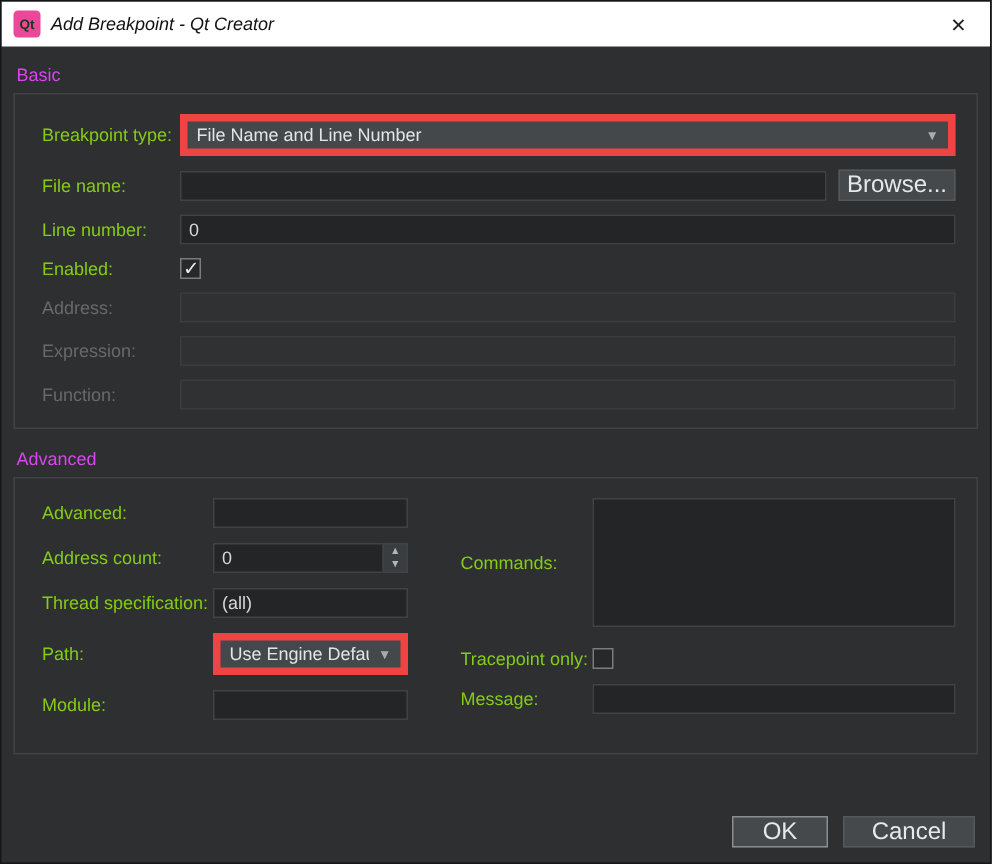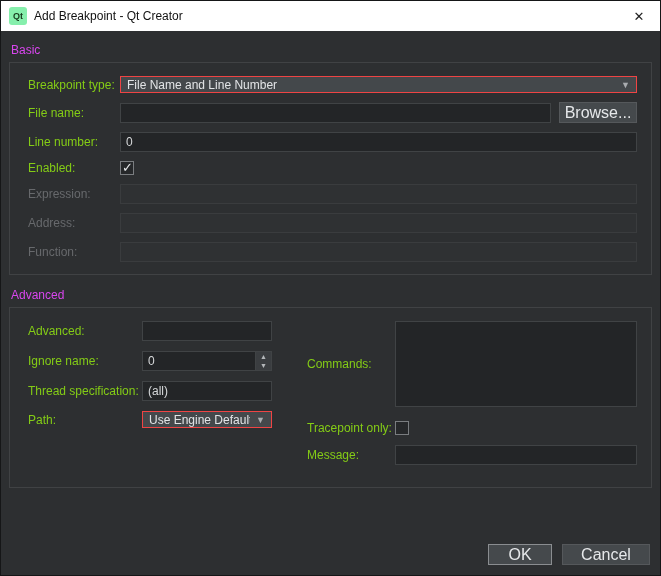--- a/index.html
+++ b/index.html
@@ -8,25 +8,25 @@
     width:661px;height:576px;position:relative;margin:0 auto;
     background:#2d2f31;border:1px solid #151617;overflow:hidden;
     font-size:12px;color:#d6d8da;
   }
   
   .titlebar{
     height:30px;background:#ffffff;color:#000;
     display:flex;align-items:center;padding:0 0 0 8px;position:relative;
   }
   .app-icon{
-    width:18px;height:18px;background:#86efac;border-radius:3px;
+    width:18px;height:18px;background:#ec4899;border-radius:3px;
     color:#17381c;font-size:9px;font-weight:bold;
     display:flex;align-items:center;justify-content:center;margin-right:7px;
   }
-  .win-title{font-size:12px;color:#111;}
+  .win-title{font-size:12px;color:#111;font-style:italic;}
   .close-btn{
     position:absolute;right:0;top:0;width:42px;height:30px;
     display:flex;align-items:center;justify-content:center;
     color:#222;font-size:13px;cursor:default;
   }
   
   .body{padding:8px 8px 0 8px;position:relative;height:546px;}
   .group-label{margin:4px 0 5px 2px;color:#d946ef;}
   .group-frame{border:1px solid #404244;padding:13px 14px 12px 18px;background:#2d2f31;}
   .row{display:flex;align-items:center;margin-bottom:9px;}
@@ -34,21 +34,21 @@
   .lbl{color:#84cc16;}
   .lbl.disabled{color:#67696c;}
   .basic .lbl{width:92px;flex:0 0 92px;}
   
   .txt{
     height:20px;background:#232527;border:1px solid #404345;color:#d6d8da;
     padding:0 5px;font-size:12px;outline:none;width:100%;
   }
   .txt:disabled,.txt.disabled{background:#2f3133;border-color:#3a3c3e;color:#67696c;}
   .combo{
-    height:17px;background:#44484b;border:1px solid #ef4444;color:#e2e4e6;
+    height:28px;background:#44484b;border:5px solid #ef4444;color:#e2e4e6;
     display:flex;align-items:center;padding:0 6px;position:relative;cursor:default;
   }
   .combo .combo-text{flex:1;overflow:hidden;white-space:nowrap;}
   .combo-arrow{color:#a9acaf;font-size:9px;margin-left:6px;}
   .btn{
     height:21px;background:#45494c;border:1px solid #55585b;color:#e6e8ea;
     font-size:16px;display:flex;align-items:center;justify-content:center;
     padding:0 14px;cursor:default;
   }
   .btn.default{border-color:#8a8d90;}
@@ -127,26 +127,26 @@
           <span class="lbl">Line number:</span>
           <input class="txt flex1" value="0" style="">
         </div>
 
         <div class="row">
           <span class="lbl">Enabled:</span>
           <span class="checkbox checked"></span>
         </div>
 
         <div class="row">
+          <span class="lbl disabled">Address:</span>
+          <input class="txt flex1 disabled" disabled="" value="" style="">
+        </div>
+
+        <div class="row">
           <span class="lbl disabled">Expression:</span>
-          <input class="txt flex1 disabled" disabled="" value="" style="">
-        </div>
-
-        <div class="row">
-          <span class="lbl disabled">Address:</span>
           <input class="txt flex1 disabled" disabled="" value="" style="">
         </div>
 
         <div class="row">
           <span class="lbl disabled">Function:</span>
           <input class="txt flex1 disabled" disabled="" value="" style="">
         </div>
 
 
       </div>
@@ -158,21 +158,21 @@
         <div class="adv-grid">
 
           <div class="adv-left">
 
             <div class="row">
               <span class="lbl">Advanced:</span>
               <input class="txt field" value="" style="">
             </div>
 
             <div class="row">
-              <span class="lbl">Ignore name:</span>
+              <span class="lbl">Address count:</span>
               <div class="spinbox field">
                 <input class="txt" value="0" style="">
                 <div class="spin-btns">
                   <div>▲</div>
                   <div>▼</div>
                 </div>
               </div>
             </div>
 
             <div class="row">
@@ -181,20 +181,24 @@
             </div>
 
             <div class="row">
               <span class="lbl">Path:</span>
               <div class="combo field">
                 <span class="combo-text">Use Engine Default</span>
                 <span class="combo-arrow">▼</span>
               </div>
             </div>
 
+            <div class="row">
+              <span class="lbl">Module:</span>
+              <input class="txt field" value="" style="">
+            </div>
 
           </div>
 
           <div class="adv-right">
 
             <div class="commands-row">
               <span class="lbl">Commands:</span>
               <textarea class="commands-area" style=""></textarea>
             </div>
 

